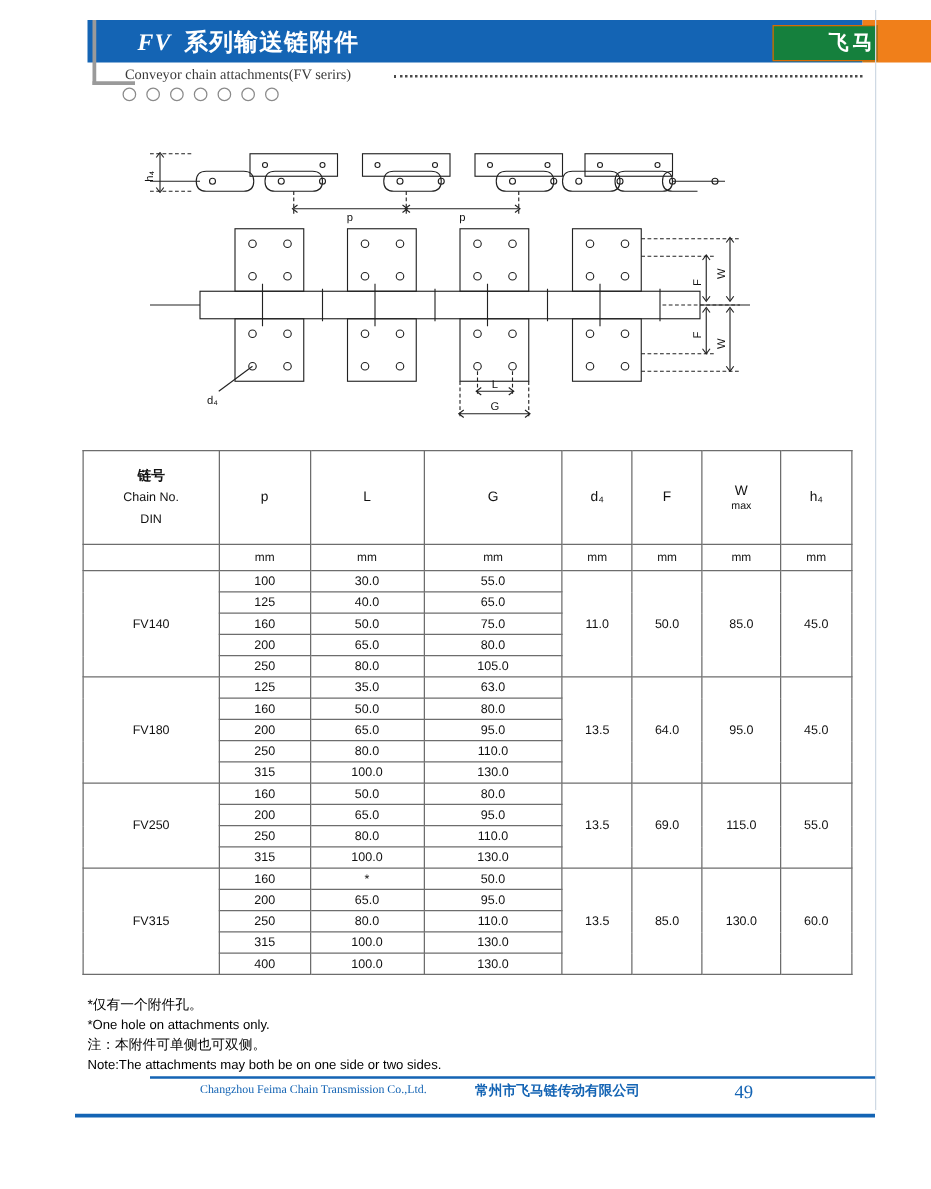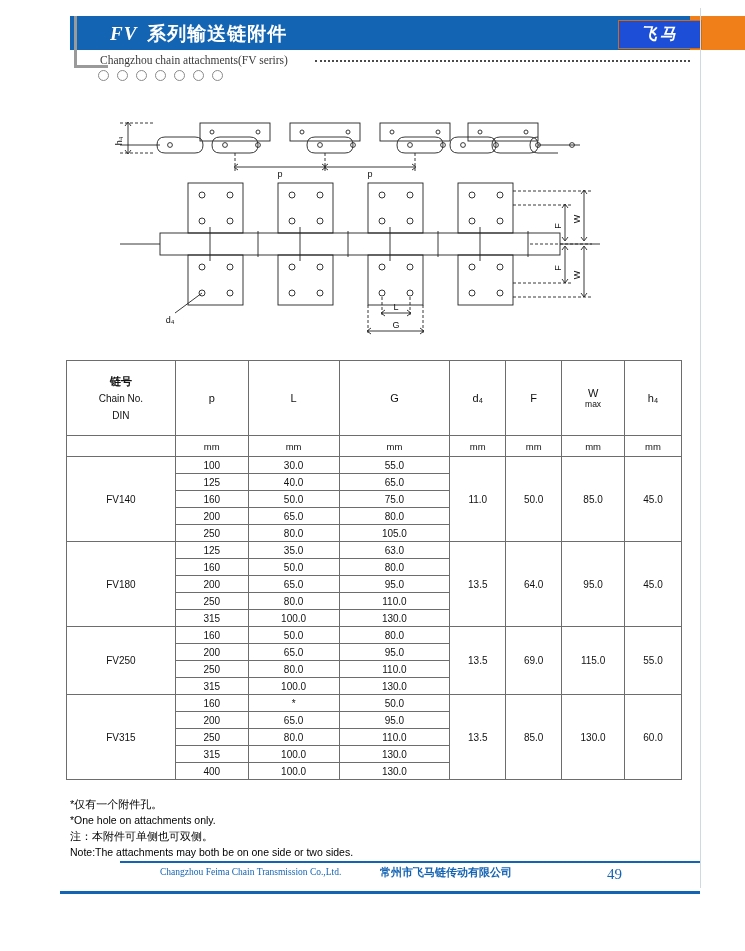--- a/index.html
+++ b/index.html
@@ -85,26 +85,25 @@
   .hdr-circles span {
     display: block;
     width: 9px; height: 9px;
     border: 1px solid #8a8a8a;
     border-radius: 50%;
   }
   .logo-box {
     position: absolute;
     left: 608px; top: 12px;
     width: 82px; height: 27px;
-    background: #1d4ed8;
+    background: #15803d;
     border: 1px solid #d86a05;
     display: flex;
     align-items: center;
-    justify-content: center;
-    font-style: italic;
+    justify-content: flex-end;
   }
   .logo-box .logo-text {
     color: #fff;
     font-size: 16px;
     font-weight: bold;
     font-family: "DejaVu Sans", sans-serif;
     letter-spacing: 3px;
   }
   .hdr-orange-strip {
     position: absolute;
@@ -226,41 +225,41 @@
   .ft-pagebox {
     position: absolute;
     left: 548px; top: 2px;
     width: 96px;
     height: 30px;
   }
   .ft-pagenum {
     position: absolute;
     left: 568px; top: 8px;
     width: 54px;
-    text-align: right;
+    text-align: center;
     font-size: 15px;
     color: #1464b4;
     font-family: "Liberation Serif", serif;
   }
 
   svg text { font-family: "Liberation Sans", sans-serif; }
 </style>
 </head>
 <body>
 
 <div class="page">
 
   <div class="header">
     <div class="hdr-bluebar"></div>
     <div class="hdr-orange-strip"></div>
     <div class="hdr-leftmark"></div>
     <div class="hdr-title-cn">
       <span class="fv">FV</span><span>系列输送链附件</span>
     </div>
-    <div class="hdr-title-en">Changzhou chain attachments(FV serirs)</div>
+    <div class="hdr-title-en">Conveyor chain attachments(FV serirs)</div>
     <div class="hdr-dots"></div>
     <div class="hdr-circles">
       <span></span>
       <span></span>
       <span></span>
       <span></span>
       <span></span>
       <span></span>
       <span></span>
     </div>

